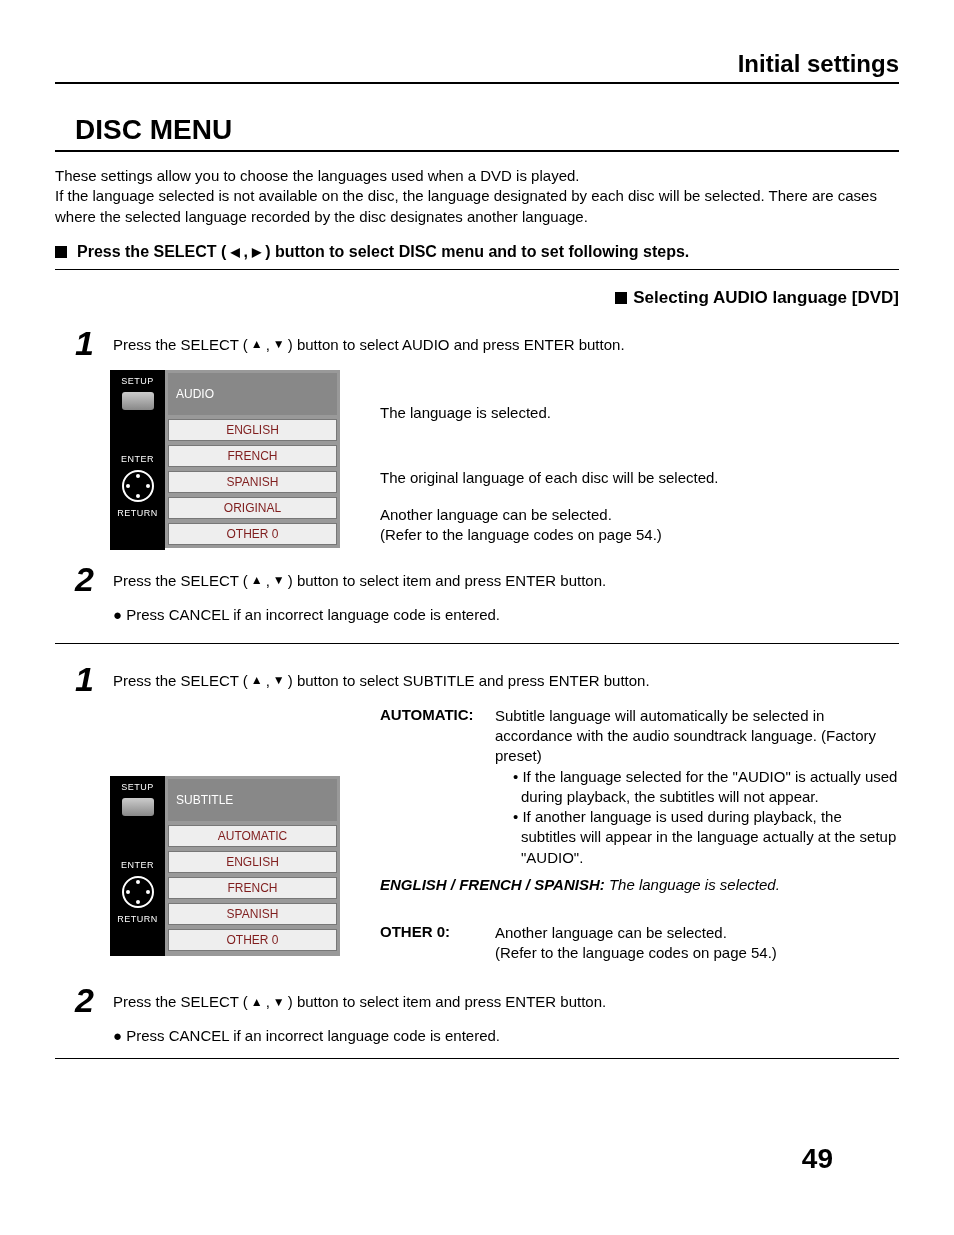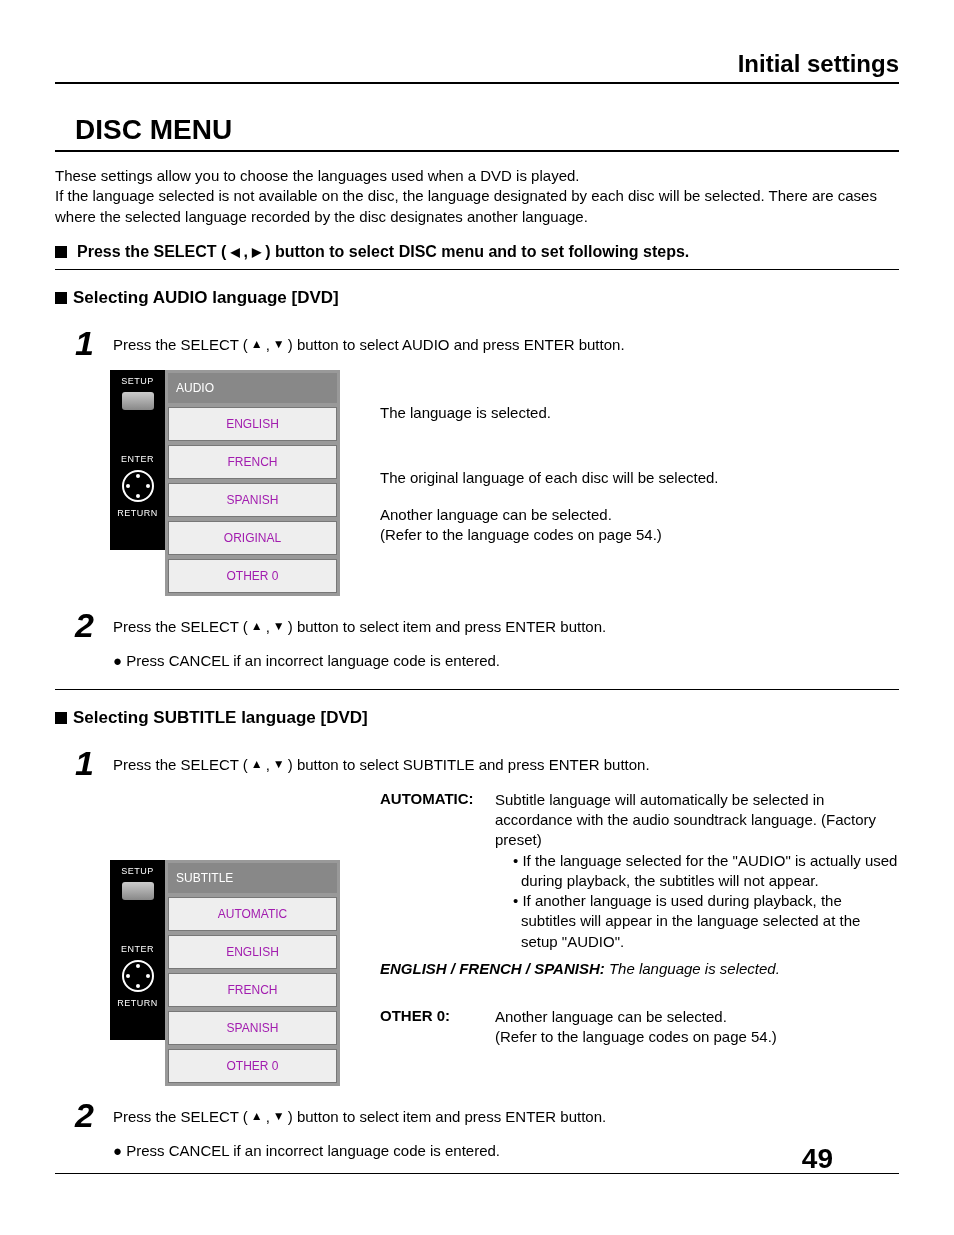--- a/index.html
+++ b/index.html
@@ -52,20 +52,21 @@
   .tri-r { font-size: 12px; }
   .tri-u { font-size: 12px; }
   .tri-d { font-size: 12px; }
   .thin-rule { border-top: 1.5px solid #000; margin: 8px 0 18px 0; }
   .section-head {
     font-size: 17px;
     font-weight: bold;
     display: flex;
     align-items: center;
     margin-bottom: 18px;
+    justify-content: flex-end;
   }
   .step {
     display: flex;
     align-items: flex-start;
     margin-bottom: 10px;
     padding-left: 20px;
   }
   .step-num {
     font-size: 34px;
     font-weight: bold;
@@ -124,28 +125,28 @@
     background: #999;
     padding: 3px;
     display: flex;
     flex-direction: column;
     gap: 4px;
   }
   .menu-panel-title {
     background: #888;
     color: #fff;
     font-size: 12px;
-    padding: 8px 8px;
+    padding: 14px 8px;
     text-align: left;
   }
   .menu-item {
     background: #eee;
-    color: #a21caf;
+    color: #7f1d1d;
     font-size: 12px;
-    padding: 9px 0;
+    padding: 3px 0;
     text-align: center;
     border: 1px solid #777;
   }
   .annotations {
     margin-left: 40px;
     font-size: 15px;
     display: flex;
     flex-direction: column;
     justify-content: space-around;
   }
@@ -246,24 +247,20 @@
     <span class="tri-u">▲</span>
     <span>,</span>
     <span class="tri-d">▼</span>
     <span>) button to select item and press ENTER button.</span>
   </div>
 </div>
 <div class="bullet-line">● Press CANCEL if an incorrect language code is entered.</div>
 
 <div class="thin-rule" style="margin-top:20px;"></div>
 
-<div class="section-head">
-  <span class="black-square"></span>
-  <span>Selecting SUBTITLE language [DVD]</span>
-</div>
 
 <div class="step">
   <div class="step-num">1</div>
   <div class="step-text">
     <span>Press the SELECT (</span>
     <span class="tri-u">▲</span>
     <span>,</span>
     <span class="tri-d">▼</span>
     <span>) button to select SUBTITLE and press ENTER button.</span>
   </div>
@@ -289,21 +286,21 @@
         <div class="menu-item">OTHER  0</div>
       </div>
     </div>
   </div>
   <div class="sub-annot-block">
     <div class="sub-row">
       <div class="sub-label">AUTOMATIC:</div>
       <div class="sub-desc">
         <div>Subtitle language will automatically be selected in accordance with the audio soundtrack language. (Factory preset)</div>
         <div class="sub-bullet">• If the language selected for the "AUDIO" is actually used during playback, the subtitles will not appear.</div>
-        <div class="sub-bullet">• If another language is used during playback, the subtitles will appear in the language selected at the setup "AUDIO".</div>
+        <div class="sub-bullet">• If another language is used during playback, the subtitles will appear in the language actually at the setup "AUDIO".</div>
       </div>
     </div>
     <div class="efs-row">
       <span style="font-weight:bold">ENGLISH / FRENCH / SPANISH:</span>
       <span>The language is selected.</span>
     </div>
     <div class="sub-row" style="margin-top:30px;">
       <div class="sub-label">OTHER 0:</div>
       <div class="sub-desc">
         <div>Another language can be selected.</div>

